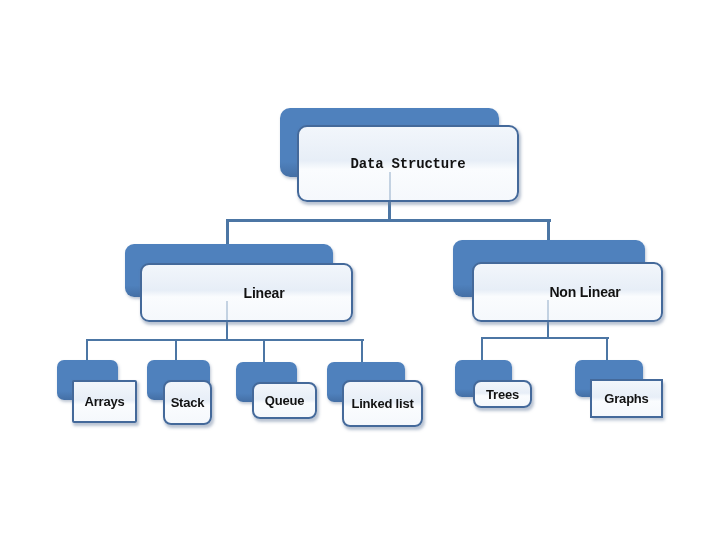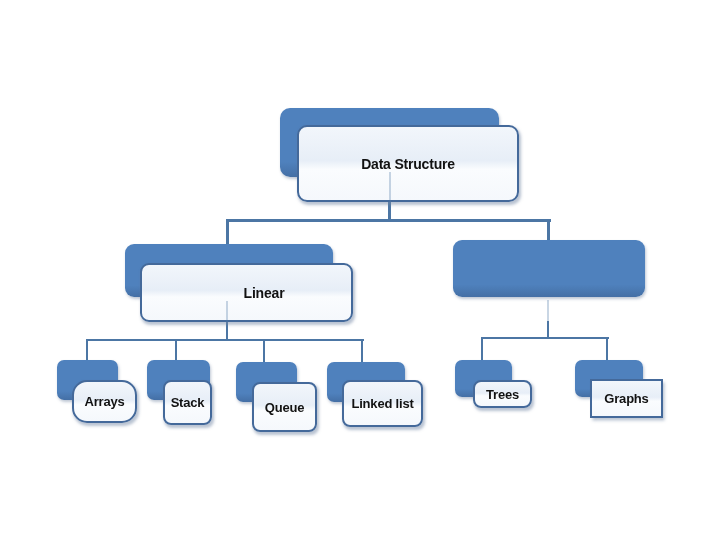--- a/index.html
+++ b/index.html
@@ -29,21 +29,21 @@
     justify-content: center;
     box-sizing: border-box;
     z-index: 3;
   }
   .node-label {
     font-weight: bold;
     color: var(--text, #121212);
     letter-spacing: -0.2px;
     white-space: nowrap;
   }
-  .lvl-root .node-label  { font-size: 14px; }
+  .lvl-root .node-label  { font-size: 14px; font-family: Liberation Mono, monospace; }
   .lvl-branch .node-label{ font-size: 14px; padding-left: 35px; }
   .lvl-leaf .node-label  { font-size: 13px; }
   .line {
     position: absolute;
     background: var(--connector, #4c76a4);
     z-index: 1;
   }
   .seam {
     position: absolute;
     background: var(--connector, #4c76a4);
@@ -79,34 +79,37 @@
   </div>
   <div class="seam" style="left:389px; top:172px; width:2px; height:30px;"></div>
 
   <div class="node-shadow" style="left:125px; top:244px; width:208px; height:53px;"></div>
   <div class="node-face lvl-branch" style="left:140px; top:263px; width:213px; height:59px;">
     <span class="node-label">Linear</span>
   </div>
   <div class="seam" style="left:226px; top:301px; width:2px; height:21px;"></div>
 
   <div class="node-shadow" style="left:453px; top:240px; width:192px; height:57px;"></div>
+  <div class="node-face lvl-branch" style="left:472px; top:262px; width:191px; height:60px;">
+    <span class="node-label">Non Linear</span>
+  </div>
   <div class="seam" style="left:547px; top:300px; width:2px; height:22px;"></div>
 
   <div class="node-shadow" style="left:57px; top:360px; width:61px; height:40px; border-radius:7px;"></div>
-  <div class="node-face lvl-leaf" style="left:72px; top:380px; width:65px; height:43px; border-radius:15px;">
+  <div class="node-face lvl-leaf" style="left:72px; top:380px; width:65px; height:43px; border-radius:2px;">
     <span class="node-label">Arrays</span>
   </div>
 
   <div class="node-shadow" style="left:147px; top:360px; width:63px; height:40px; border-radius:7px;"></div>
   <div class="node-face lvl-leaf" style="left:163px; top:380px; width:49px; height:45px; border-radius:8px;">
     <span class="node-label">Stack</span>
   </div>
 
   <div class="node-shadow" style="left:236px; top:362px; width:61px; height:40px; border-radius:7px;"></div>
-  <div class="node-face lvl-leaf" style="left:252px; top:382px; width:65px; height:50px; border-radius:8px;">
+  <div class="node-face lvl-leaf" style="left:252px; top:382px; width:65px; height:37px; border-radius:8px;">
     <span class="node-label">Queue</span>
   </div>
 
   <div class="node-shadow" style="left:327px; top:362px; width:78px; height:40px; border-radius:7px;"></div>
   <div class="node-face lvl-leaf" style="left:342px; top:380px; width:81px; height:47px; border-radius:8px;">
     <span class="node-label">Linked list</span>
   </div>
 
   <div class="node-shadow" style="left:455px; top:360px; width:57px; height:37px; border-radius:7px;"></div>
   <div class="node-face lvl-leaf" style="left:473px; top:380px; width:59px; height:28px; border-radius:8px;">

